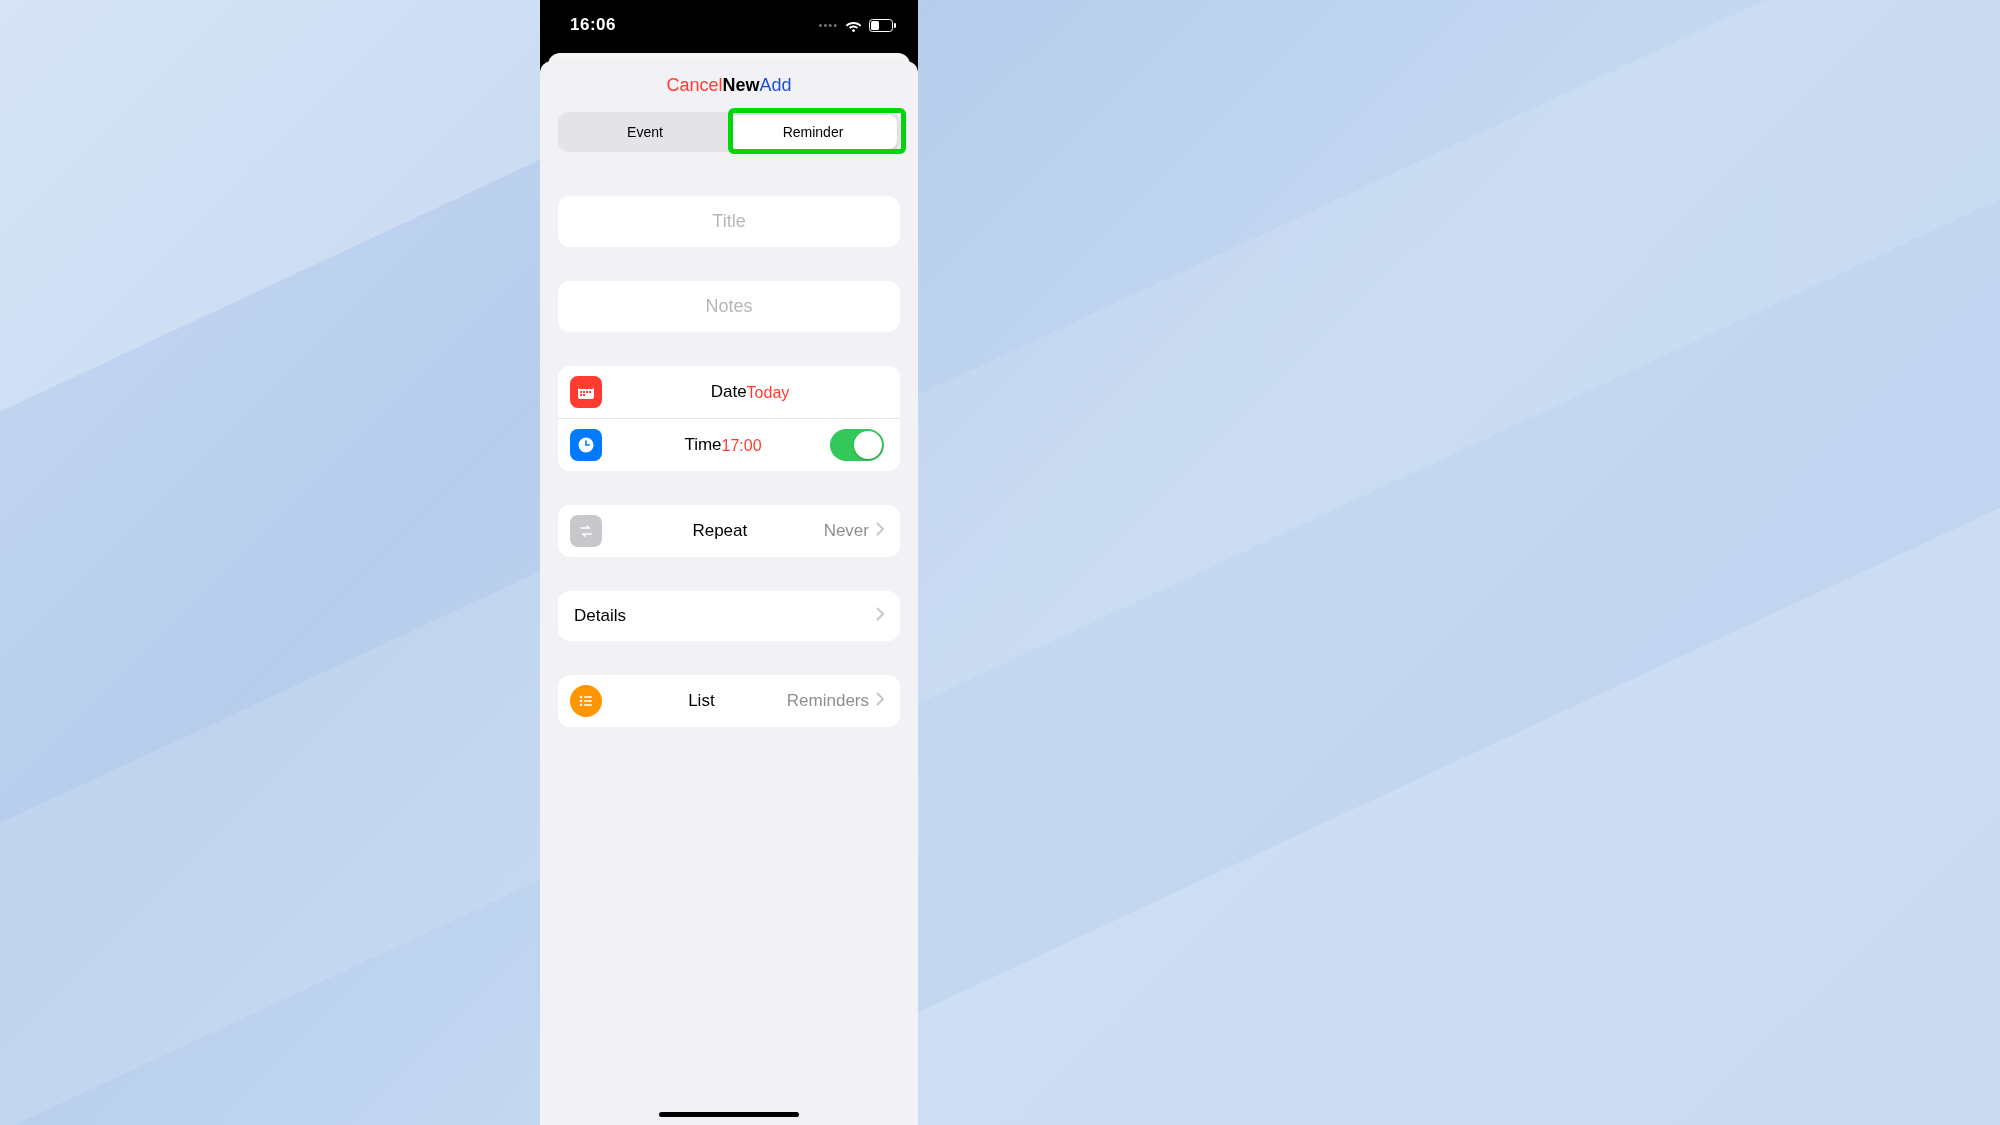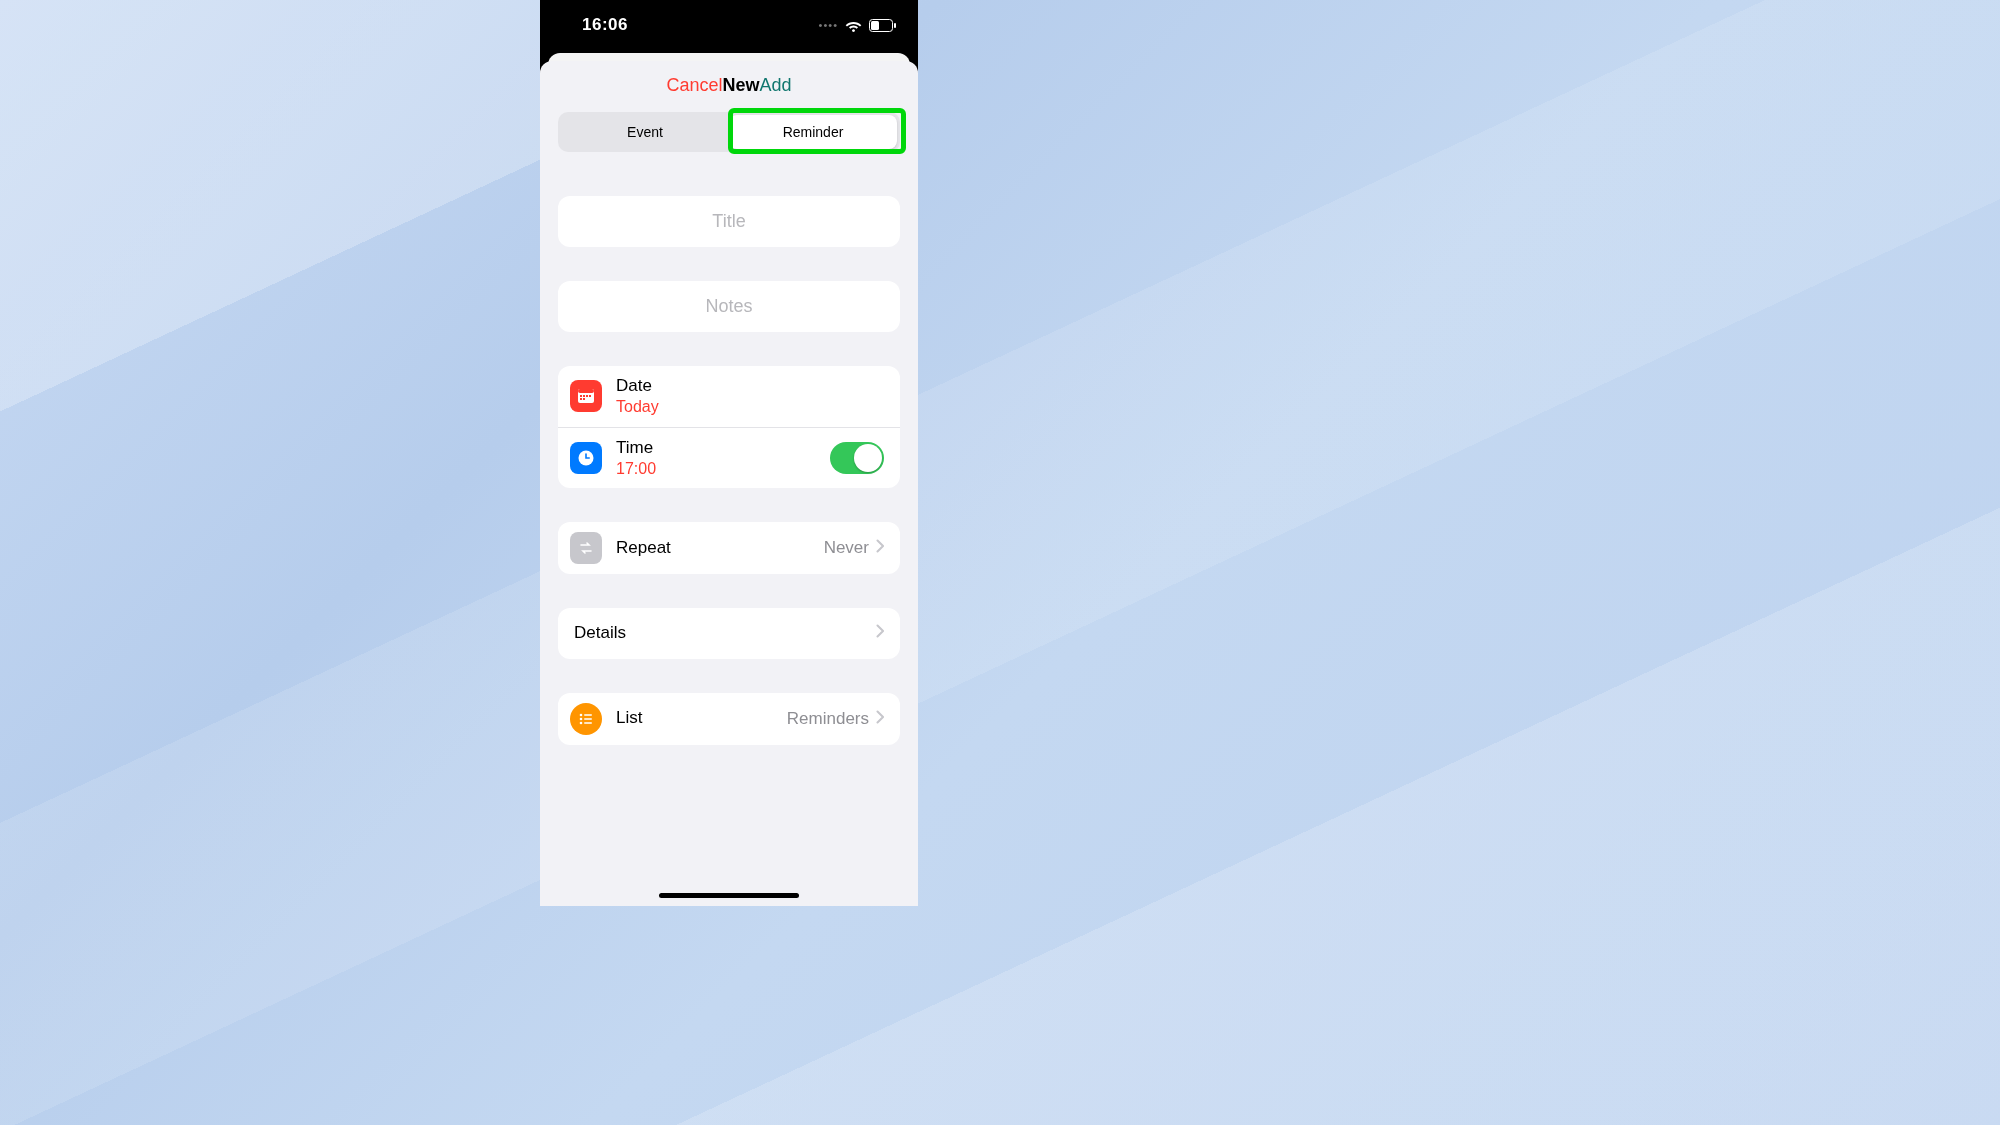--- a/index.html
+++ b/index.html
@@ -14,24 +14,23 @@
   content: "";
   position: absolute; inset: 0;
   background:
     linear-gradient(155deg, rgba(255,255,255,0.25) 0 20%, transparent 20% 40%, rgba(255,255,255,0.12) 40% 55%, transparent 55% 70%, rgba(255,255,255,0.18) 70% 100%);
 }
 .phone {
   position: absolute;
   left: 540px;
   top: 0;
   width: 378px;
-  height: 906px;
+  height: 1125px;
   background: #000;
   overflow: hidden;
-  padding-left: 12px;
 }
 .statusbar {
   height: 50px;
   display: flex;
   justify-content: space-between;
   align-items: center;
   padding: 0 22px 0 30px;
   color: #fff;
 }
 .statusbar .time { font-size: 17px; font-weight: 600; letter-spacing: 0.5px; }
@@ -53,21 +52,21 @@
   padding: 0 0 0 0;
 }
 .navbar {
   display: flex;
   justify-content: center;
   align-items: center;
   padding: 14px 18px 12px 18px;
 }
 .navbar .cancel { color: #ff3b30; font-size: 18px; }
 .navbar .title { font-weight: 600; font-size: 18px; color: #000; }
-.navbar .add { color: #0f766e; font-size: 18px; }
+.navbar .add { color: #1d4ed8; font-size: 18px; }
 .seg {
   margin: 4px 18px 0 18px;
   background: #e4e4e8;
   border-radius: 10px;
   padding: 3px;
   display: flex;
   height: 40px;
   position: relative;
 }
 .seg-item {
@@ -121,21 +120,21 @@
   border-radius: 8px;
   display: flex; align-items: center; justify-content: center;
   margin-right: 14px;
   flex-shrink: 0;
 }
 .icon-box.red { background: #ff3b30; }
 .icon-box.blue { background: #007aff; }
 .icon-box.gray { background: #c7c7cc; }
 .icon-box.orange { background: #ff9500; border-radius: 50%; }
 .icon-box.orange { width: 32px; height: 32px; }
-.row-text { flex: 1; display: flex; flex-direction: column; justify-content: center; }
+.row-text { flex: 1; display: flex; flex-direction: row; justify-content: center; }
 .row-label { font-size: 17px; color: #000; line-height: 1.2; }
 .row-sub { font-size: 16px; color: #ff3b30; line-height: 1.2; margin-top: 1px;}
 .row-value { font-size: 17px; color: #8e8e93; margin-right: 7px; }
 .chevron { color: #c7c7cc; }
 .toggle {
   width: 54px; height: 32px;
   background: #34c759;
   border-radius: 16px;
   position: relative;
 }

